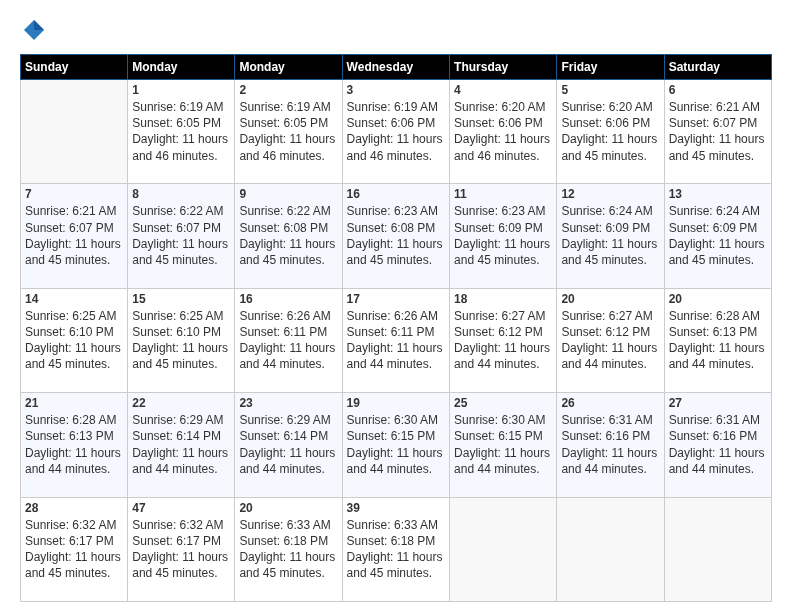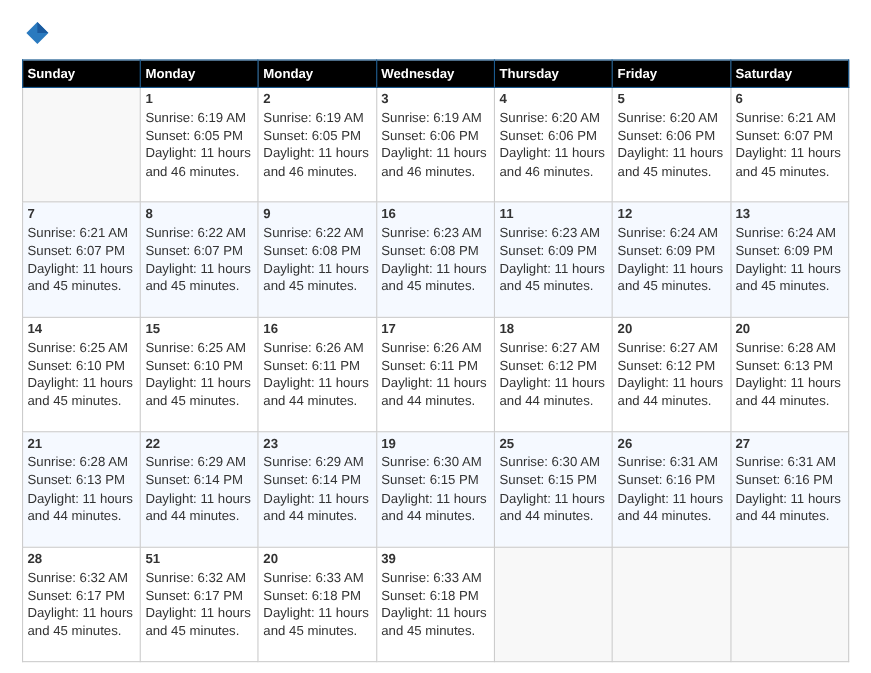--- a/index.html
+++ b/index.html
@@ -252,21 +252,21 @@
             <div class="day-num">27</div>
             <div class="day-info">Sunrise: 6:31 AM<br>Sunset: 6:16 PM<br>Daylight: 11 hours<br>and 44 minutes.</div>
           </td>
         </tr>
         <tr>
           <td>
             <div class="day-num">28</div>
             <div class="day-info">Sunrise: 6:32 AM<br>Sunset: 6:17 PM<br>Daylight: 11 hours<br>and 45 minutes.</div>
           </td>
           <td>
-            <div class="day-num">51</div>
+            <div class="day-num">47</div>
             <div class="day-info">Sunrise: 6:32 AM<br>Sunset: 6:17 PM<br>Daylight: 11 hours<br>and 45 minutes.</div>
           </td>
           <td>
             <div class="day-num">20</div>
             <div class="day-info">Sunrise: 6:33 AM<br>Sunset: 6:18 PM<br>Daylight: 11 hours<br>and 45 minutes.</div>
           </td>
           <td>
             <div class="day-num">39</div>
             <div class="day-info">Sunrise: 6:33 AM<br>Sunset: 6:18 PM<br>Daylight: 11 hours<br>and 45 minutes.</div>
           </td>

